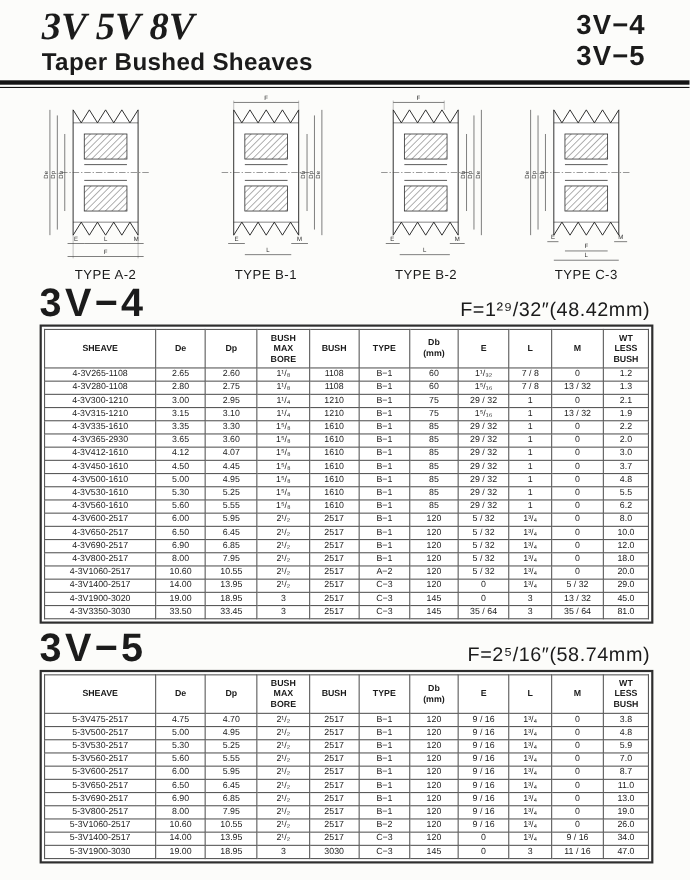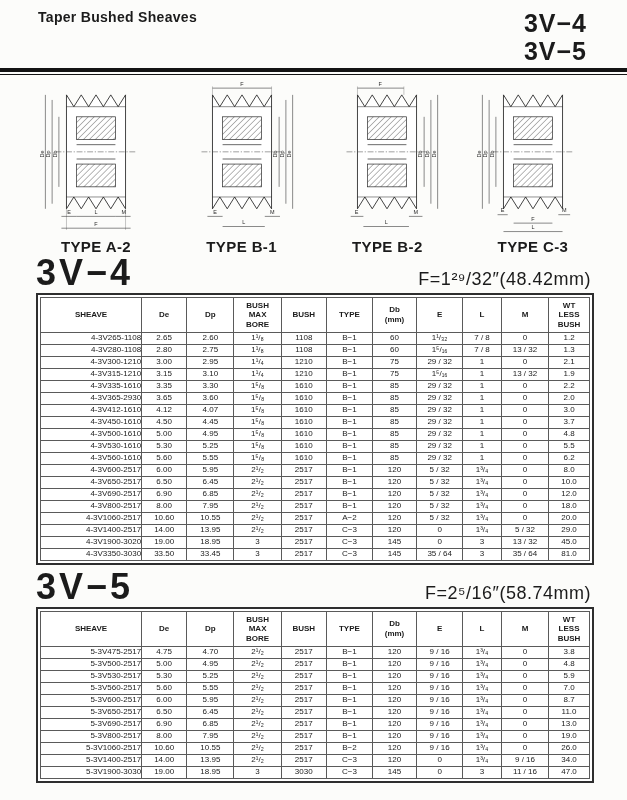--- a/index.html
+++ b/index.html
@@ -4,61 +4,62 @@
 <style>
   html,body{margin:0;padding:0}
   body{
     width:627px;height:800px;overflow:hidden;
     background:#fcfcfa;color:#1b1b1b;
     font-family:"Liberation Sans",sans-serif;
   }
   
   .header{display:flex;justify-content:space-between;align-items:flex-start;padding:6px 40px 0 38px}
   .brand-title{font-family:"Liberation Serif",serif;font-style:italic;font-weight:bold;font-size:35px;line-height:1.0}
-  .subtitle{font-size:14px;font-weight:bold;letter-spacing:.3px;margin-top:3px}
+  .subtitle{font-size:22px;font-weight:bold;letter-spacing:.3px;margin-top:3px}
   .page-codes{font-size:25px;font-weight:bold;line-height:1.12;letter-spacing:1px;padding-top:3px;text-align:left}
   .rule-thick{border-top:4px solid #141414;margin-top:3px}
   .rule-thin{border-top:1.5px solid #141414;margin-top:2px}
   
   .drawings{display:flex;justify-content:space-between;padding:3px 24px 0 26px}
   .drawing{text-align:center}
   .drawing svg{display:block}
-  .caption{font-size:15px;font-weight:bold;letter-spacing:.4px;margin-top:-2px}
+  .caption{font-size:12px;font-weight:normal;letter-spacing:.4px;margin-top:-2px}
   .dim-line{stroke:#3a3a3a;stroke-width:.7;fill:none}
   .dim-text{font-size:6.5px;fill:#2a2a2a}
   .ext-line{stroke:#777;stroke-width:.5}
   
   .section-head{display:flex;justify-content:space-between;align-items:baseline;padding:0 36px 2px 36px}
   .sec-code{font-size:36px;font-weight:bold;letter-spacing:3px;line-height:1.0}
   .sec-formula{font-size:18px;letter-spacing:.5px}
   
   .tbl-wrap{margin:0 33px 0 36px;border:2px solid #2e2e2e;padding:2px;background:#fff}
   table{width:100%;border-collapse:collapse;table-layout:fixed;border:1px solid #4a4a4a}
   th,td{border:1px solid #5a5a5a;font-size:8px;text-align:center;padding:1px 0;line-height:1.12;overflow:hidden;white-space:nowrap}
   th{font-weight:bold;white-space:pre-line;height:32px;vertical-align:middle;line-height:1.2}
   td{height:9px}
-  td:first-child{text-align:right;padding-left:0}
+  td:first-child{text-align:center;padding-left:0}
   th:nth-child(1){width:18.6%}
   th:nth-child(2){width:8.2%}
   th:nth-child(3){width:8.6%}
   th:nth-child(4){width:8.6%}
   th:nth-child(5){width:8.2%}
   th:nth-child(6){width:8.4%}
   th:nth-child(7){width:8.0%}
   th:nth-child(8){width:8.4%}
   th:nth-child(9){width:7.0%}
   th:nth-child(10){width:8.6%}
   th:nth-child(11){width:7.4%}
   .spacer-sm{height:4px}
 </style>
 </head>
 <body>
 
 <div class="header">
   <div>
+    <div class="brand-title">3V 5V 8V</div>
     <div class="subtitle">Taper Bushed Sheaves</div>
   </div>
   <div class="page-codes">
     <div>3V−4</div>
     <div>3V−5</div>
   </div>
 </div>
 <div class="rule-thick"></div>
 <div class="rule-thin"></div>
 

